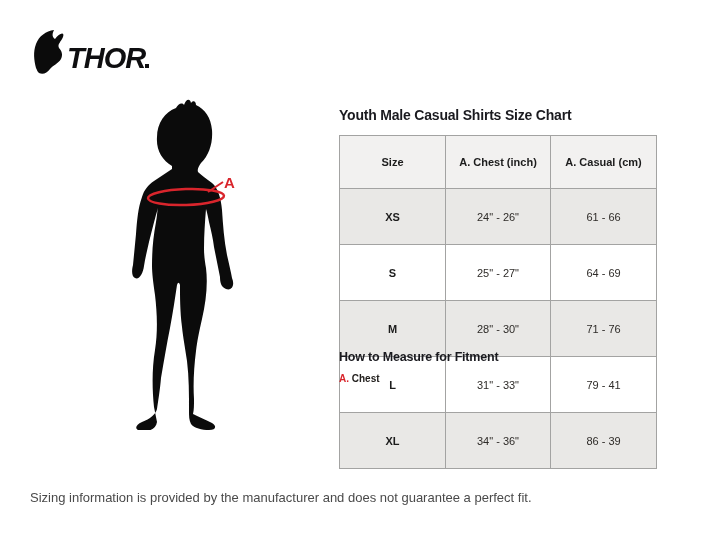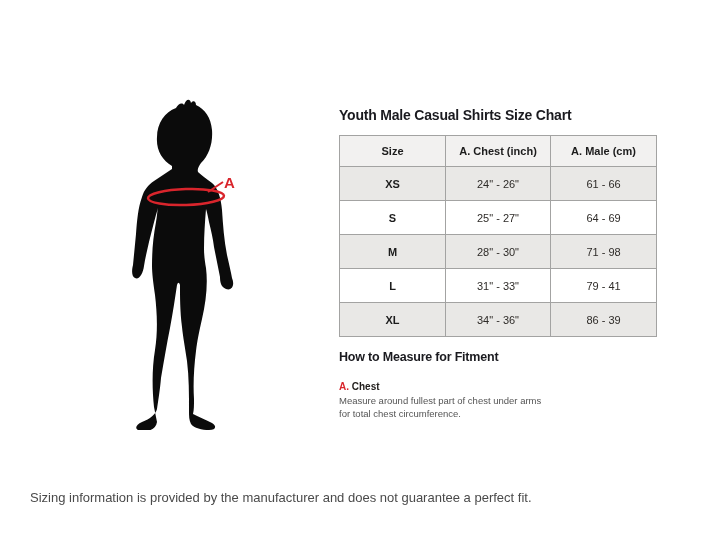--- a/index.html
+++ b/index.html
@@ -21,41 +21,50 @@
   .chart-title{
     position:absolute;left:339px;top:107px;font-size:14px;font-weight:bold;
     color:var(--text-dark);letter-spacing:-0.2px;
   }
   table.size-table{
     position:absolute;left:339px;top:135px;width:317px;
     border-collapse:collapse;table-layout:fixed;
   }
   table.size-table th,table.size-table td{
     border:1px solid var(--table-border);text-align:center;vertical-align:middle;
-    font-size:11px;color:#2e2b28;padding:1px;
+    font-size:11px;color:#2e2b28;padding:12px;
   }
   table.size-table th{height:28px;background:var(--header-bg);font-weight:bold;color:#1c1c1c;}
   table.size-table td{height:31px;background:#ffffff;}
   table.size-table tr.alt td{background:var(--row-alt-bg);margin-left:48px;}
   table.size-table td.size-cell{font-weight:bold;color:#1c1c1c;}
   .measure{position:absolute;left:339px;top:350px;}
   .measure-heading{font-size:12.5px;font-weight:bold;color:var(--text-dark);letter-spacing:-0.2px;}
-  .measure-item{margin-top:17px;font-size:10px;font-weight:bold;color:#23201e;}
+  .measure-item{margin-top:9px;font-size:10px;font-weight:bold;color:#23201e;}
   .measure-letter{color:var(--accent-red);}
   .measure-desc{
     margin-top:3px;width:205px;font-size:9.5px;font-weight:normal;
     color:var(--text-muted);line-height:1.35;
   }
   .footer{position:absolute;left:30px;top:489px;font-size:13px;color:#4a4a4a;line-height:1.35;}
 </style>
 </head>
 <body>
 
 <div class="page">
 
+  <div class="logo">
+    <svg viewBox="0 0 120 50" width="120" height="50">
+      <path fill="var(--silhouette)" d="M3,40 C1,32 0,24 3,16 C6,8 13,3 21,2 C19,6 19,9 22,11 C26,5 32,3 30,9
+           C28,14 24,16 26,20 C29,23 30,27 28,31 C25,36 20,37 17,41 C14,45 10,47 6,45
+           C4,43 4,42 3,40 Z"></path>
+      <text x="34" y="40" font-size="29" font-weight="bold" font-style="italic" letter-spacing="-1" fill="#0e0e10" font-family="Liberation Sans, sans-serif">THOR</text>
+      <rect x="112" y="36" width="4" height="4" fill="#0e0e10"></rect>
+    </svg>
+  </div>
 
   <div class="figure-wrap">
     <svg viewBox="0 0 200 340" width="200" height="340">
       <path fill="var(--silhouette)" d="M62,76 C52,70 46,60 47,47 C47,33 55,22 66,18 C68,14 72,12 74,15
            C76,9 80,8 81,13 C83,10 86,11 86,15 C95,19 101,28 102,40
            C103,53 99,65 91,73 C89,76 87,79 88,82 C92,86 97,89 102,93
            C108,98 111,108 112,120 C113,135 114,150 117,165 C119,174 121,182 122,188
            C125,195 122,201 116,199 C111,197 110,192 110,187 C108,177 106,167 104,157
            C103,149 101,140 99,132 C98,127 97,122 96,119 C95,131 94,145 94,158
            C94,166 95,172 96,178 C98,194 96,212 92,229 C89,242 87,252 86,261
@@ -80,58 +89,57 @@
   <table class="size-table">
     <colgroup>
         <col style="width:106px">
         <col style="width:105px">
         <col style="width:106px">
       </colgroup>
     <thead>
       <tr>
         <th>Size</th>
         <th>A. Chest (inch)</th>
-        <th>A. Male (cm)</th>
+        <th>A. Casual (cm)</th>
       </tr>
     </thead>
     <tbody>
       <tr class="alt">
         <td class="size-cell">XS</td>
         <td>24" - 26"</td>
         <td>61 - 66</td>
       </tr>
       <tr>
         <td class="size-cell">S</td>
         <td>25" - 27"</td>
         <td>64 - 69</td>
       </tr>
       <tr class="alt">
         <td class="size-cell">M</td>
         <td>28" - 30"</td>
-        <td>71 - 98</td>
+        <td>71 - 76</td>
       </tr>
       <tr>
         <td class="size-cell">L</td>
         <td>31" - 33"</td>
         <td>79 - 41</td>
       </tr>
       <tr class="alt">
         <td class="size-cell">XL</td>
         <td>34" - 36"</td>
         <td>86 - 39</td>
       </tr>
     </tbody>
   </table>
 
   <div class="measure">
     <div class="measure-heading">How to Measure for Fitment</div>
     <div class="measure-item">
       <span class="measure-letter">A.</span>
       <span>Chest</span>
-      <div class="measure-desc">Measure around fullest part of chest under arms for total chest circumference.</div>
     </div>
   </div>
 
   <div class="footer">
     <div>Sizing information is provided by the manufacturer and does not guarantee a perfect fit.</div>
   </div>
 
 </div>
 
 </body></html>

